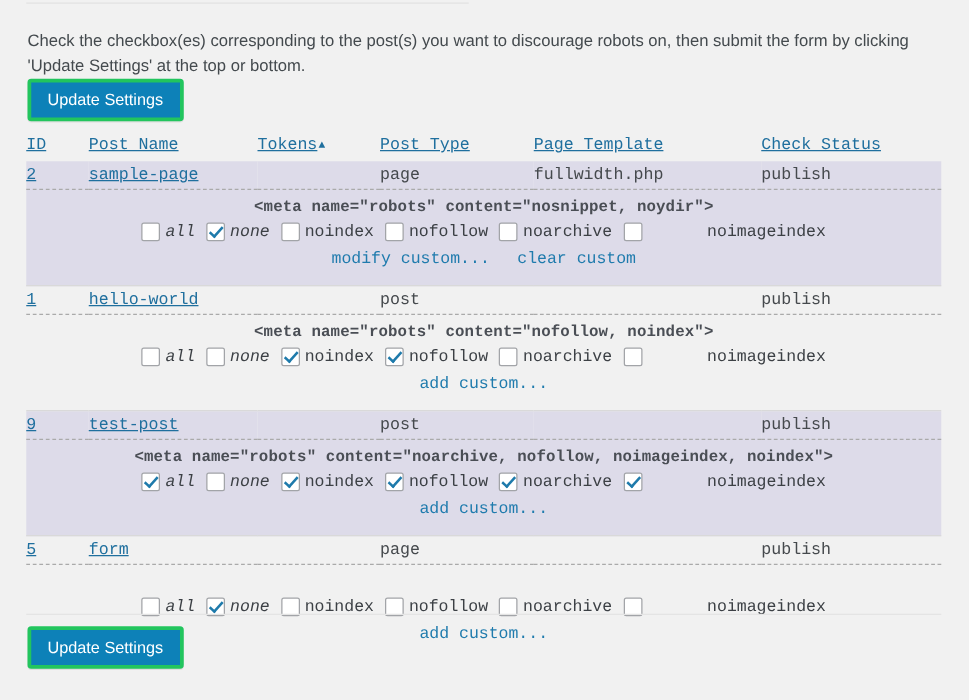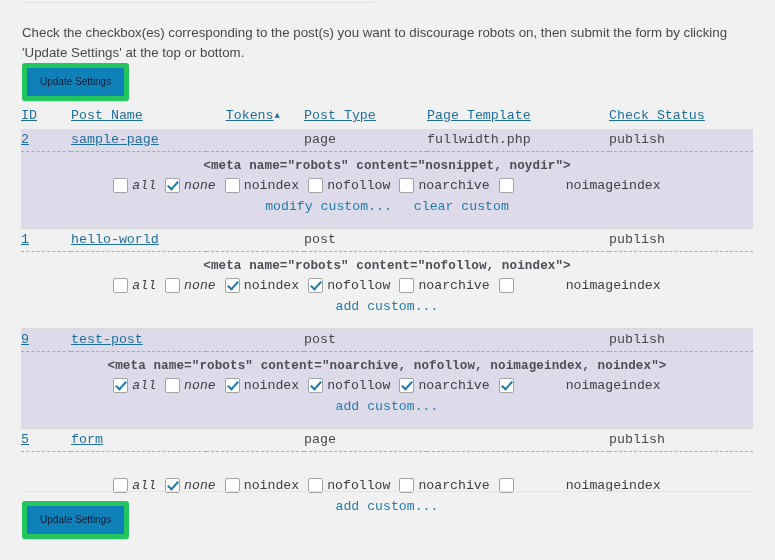--- a/index.html
+++ b/index.html
@@ -44,24 +44,24 @@
     top: 63px;
   }
   .btn-wrap-bottom {
     position: absolute;
     left: 22px;
     top: 501px;
   }
   .button-primary {
     display: inline-block;
     background: #0d81b8;
-    border: 5px solid #22c55e;
+    border: 3px solid #22c55e;
     border-radius: 3px;
-    color: #0f172a;
-    font-size: 10px;
+    color: #ffffff;
+    font-size: 13px;
     font-family: "Liberation Sans", sans-serif;
     padding: 6px 13px 7px 13px;
     line-height: 15px;
     cursor: pointer;
     box-shadow: 0 1px 0 rgba(0,0,0,0.08);
   }
   .bottom-rule {
     position: absolute;
     left: 21px;
     top: 491px;
@@ -91,21 +91,21 @@
     padding: 3px 0 6px 0;
     font-weight: normal;
     vertical-align: bottom;
   }
   thead th .hlink {
     color: #1f6f9e;
     text-decoration: underline;
     font-size: 13.3px;
     cursor: pointer;
   }
-  th.th-tokens { text-align: right; padding-right: 24px; }
+  th.th-tokens { text-align: left; padding-right: 24px; }
   th.th-tokens .hlink { white-space: nowrap; }
   .sort-arrow {
     font-size: 9px;
     text-decoration: none;
     display: inline-block;
     vertical-align: 1px;
     margin-left: 1px;
     color: #1f6f9e;
   }
 

